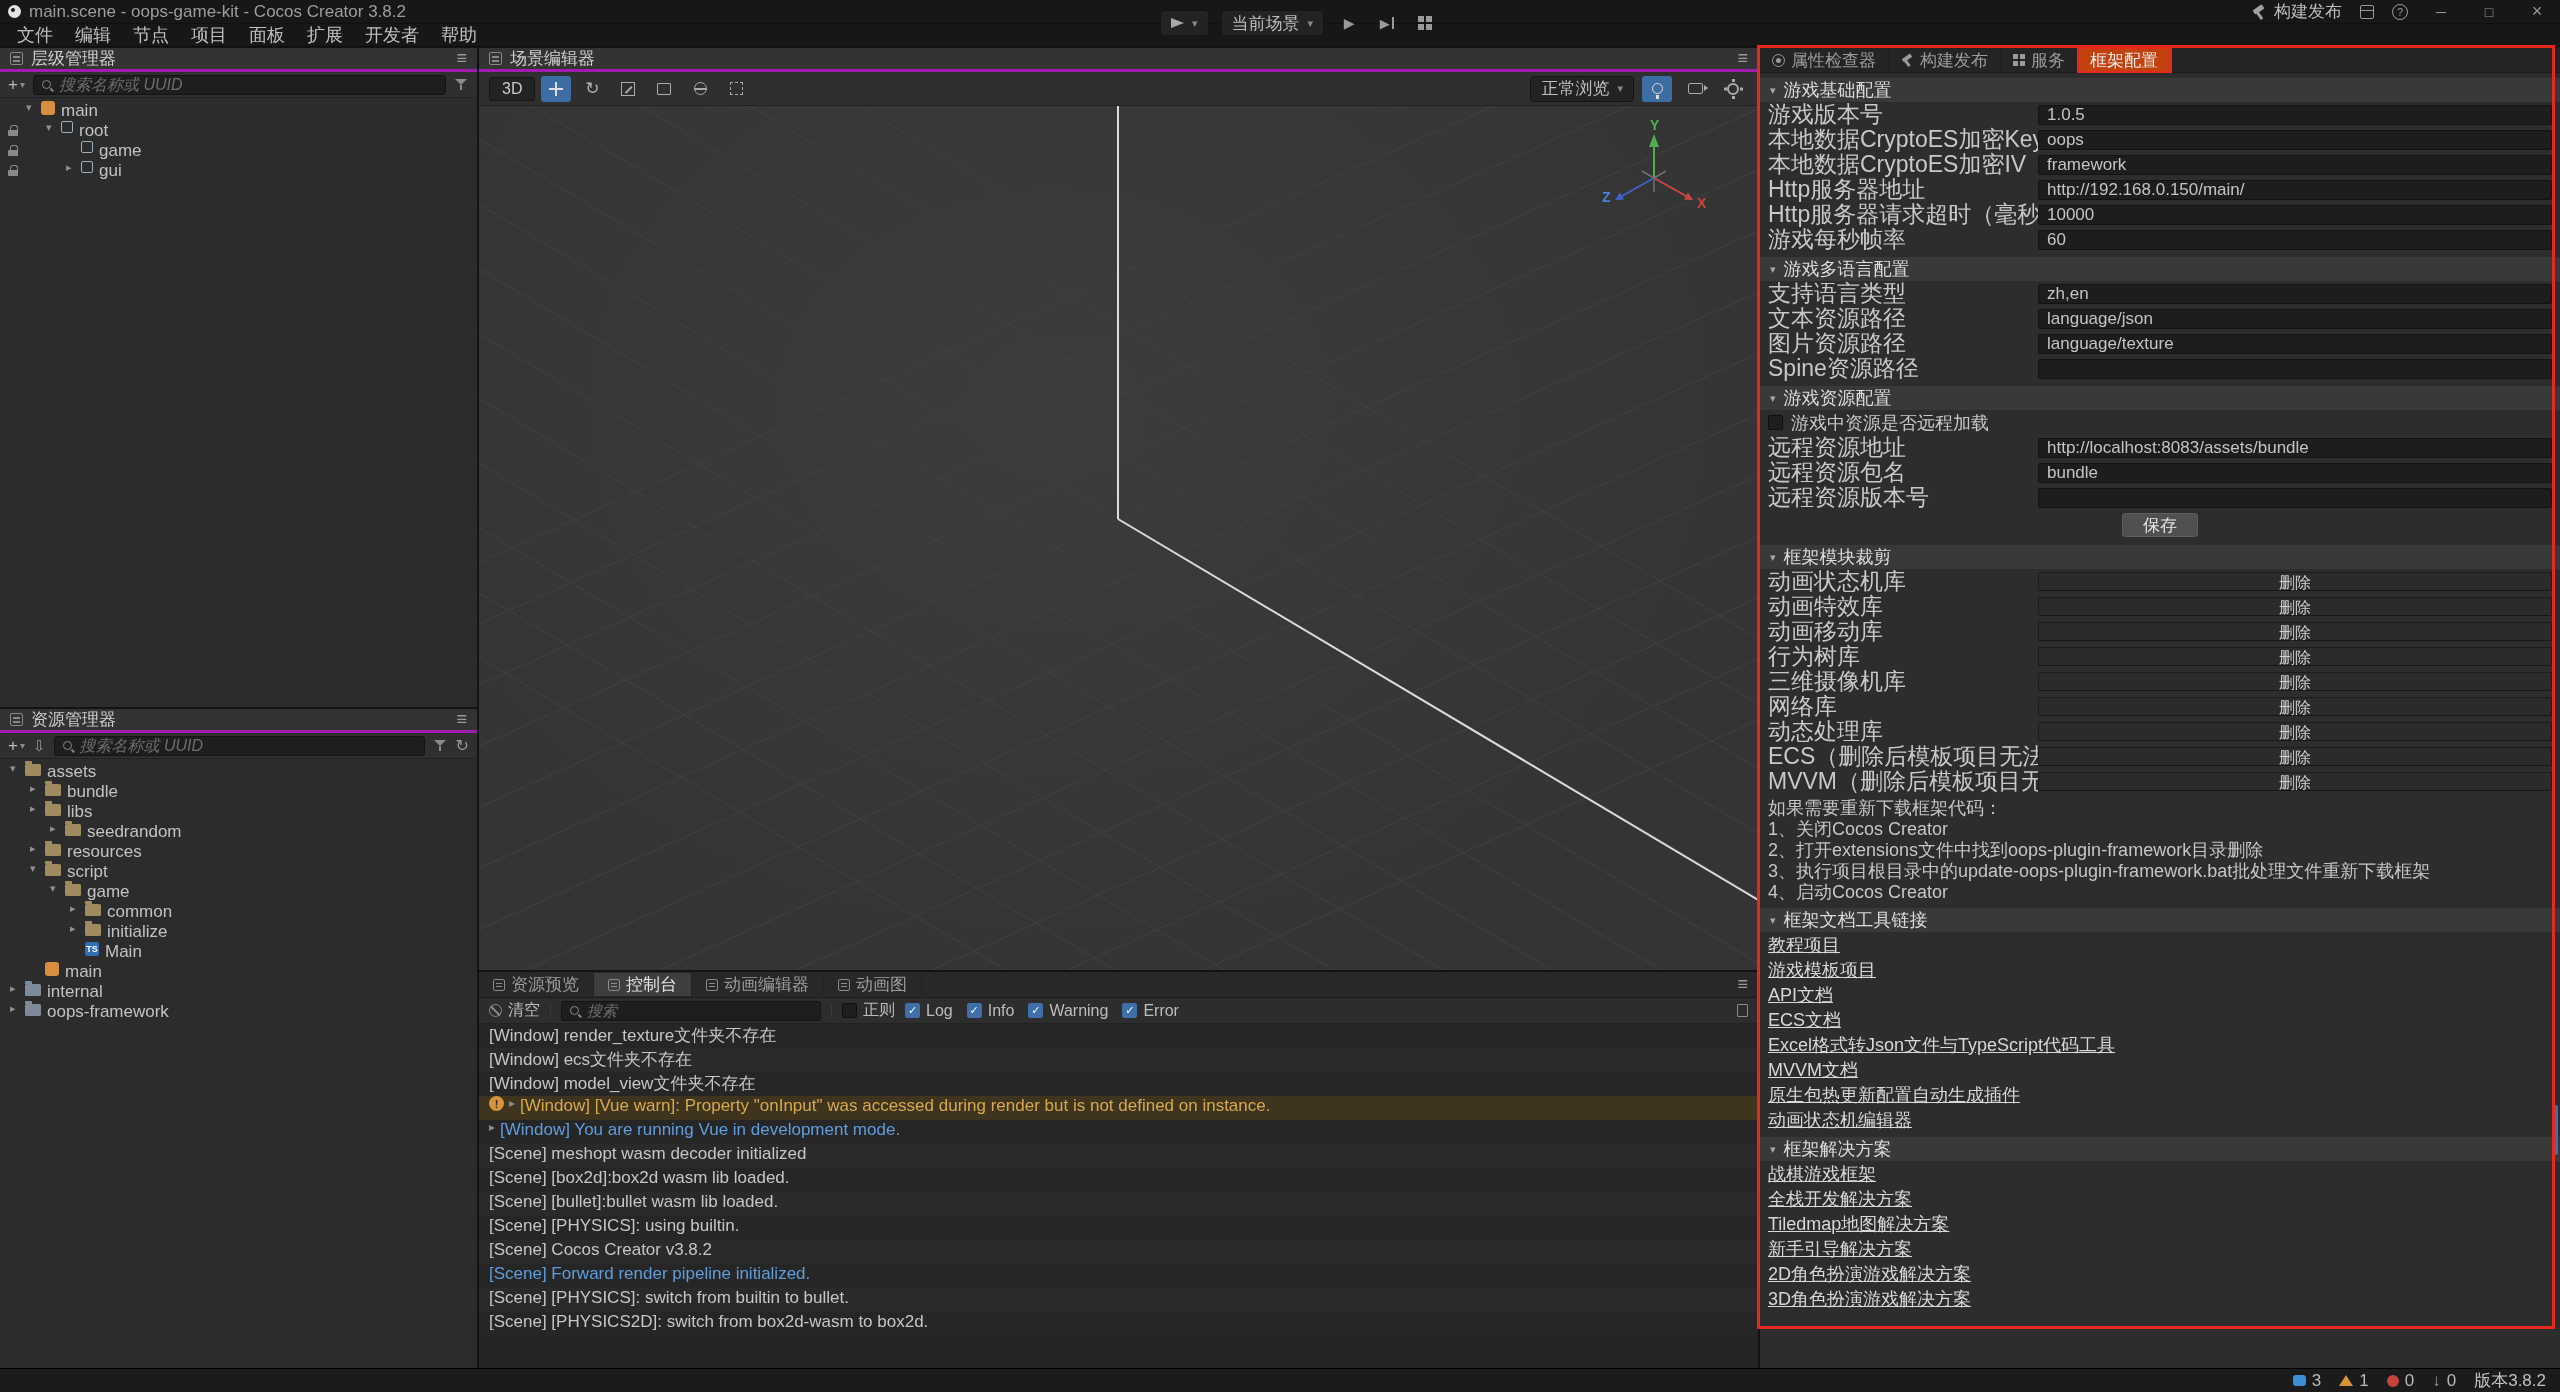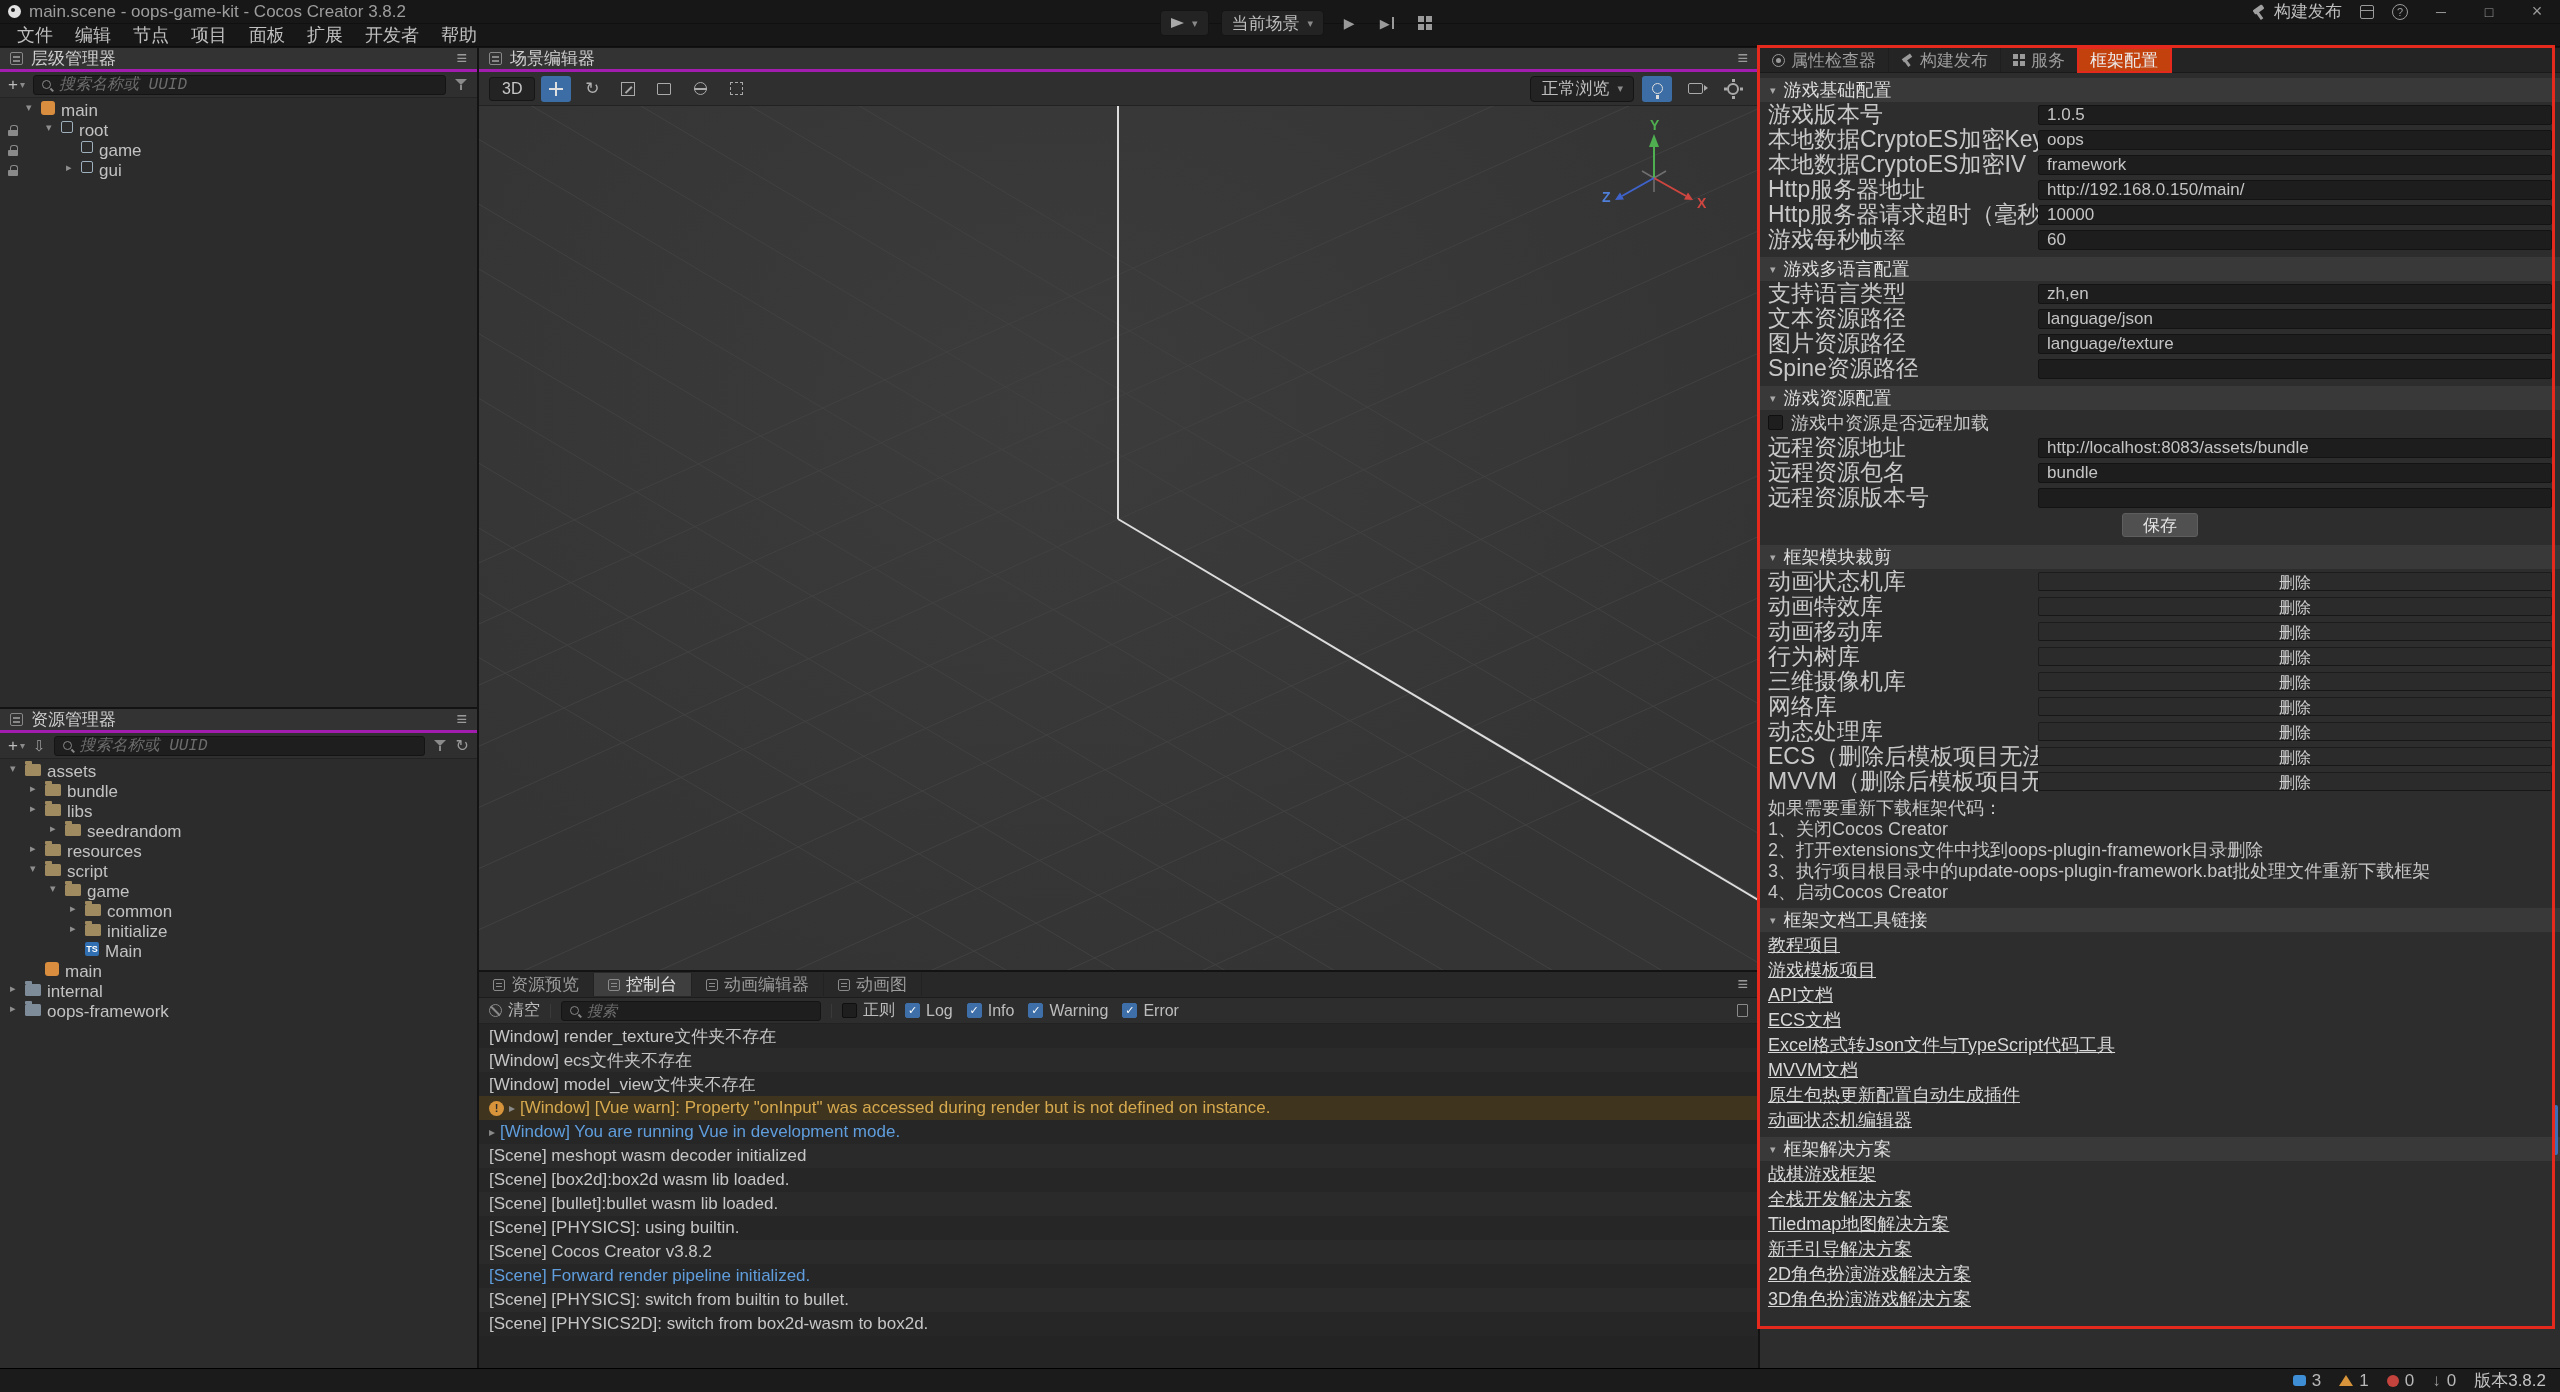--- a/index.html
+++ b/index.html
@@ -53,21 +53,21 @@
   .i-panel::before{content:"";position:absolute;left:2px;right:2px;top:3px;height:1.5px;background:#888;box-shadow:0 4px 0 #888}
   .i-menu{margin-left:auto;color:#9a9a9a;font-size:18px;cursor:pointer}
   .i-menu::before{content:"≡"}
   .panel-toolbar{height:26px;flex:none;display:flex;align-items:center;gap:8px;padding:0 8px;
     background:#2f2f2f;border-bottom:1px solid #232323}
   .add-btn{color:#bdbdbd;font-size:17px;display:inline-flex;align-items:center;gap:2px;cursor:pointer}
   .add-btn::before{content:"+"} .add-btn::after{content:"▾";font-size:10px;color:#8a8a8a}
   .searchbox{flex:1;height:20px;background:#1e1e1e;border:1px solid #141414;border-radius:3px;
     display:flex;align-items:center;gap:5px;padding:0 6px}
   .searchbox input{flex:1;background:transparent;border:none;outline:none;color:#c8c8c8;font-size:16px;
-    font-family:Liberation Mono, monospace;min-width:0}
+    font-family:Liberation Sans, sans-serif;min-width:0}
   .searchbox input::placeholder{color:#6d6d6d;font-style:italic}
   .i-search{width:14px;height:14px;position:relative;flex:none}
   .i-search::before{content:"";position:absolute;top:2px;left:2px;width:7px;height:7px;border:1.5px solid #888;border-radius:50%}
   .i-search::after{content:"";position:absolute;top:11px;left:10px;width:4px;height:1.5px;background:#888;transform:rotate(45deg)}
   .i-funnel{position:relative;width:15px;height:15px;flex:none;cursor:pointer}
   .i-funnel::before{content:"";position:absolute;top:2px;left:1px;border-left:6px solid transparent;border-right:6px solid transparent;border-top:6px solid #8a8a8a}
   .i-funnel::after{content:"";position:absolute;top:8px;left:6px;width:2px;height:5px;background:#8a8a8a}
   .i-import::before{content:"⇩";color:#9a9a9a;font-size:15px}
   .i-refresh::before{content:"↻";color:#9a9a9a;font-size:16px}
 
@@ -145,21 +145,21 @@
     font-family:"Liberation Sans","DejaVu Sans",sans-serif}
   .console-search input::placeholder{color:#6d6d6d;font-style:italic}
   .vsep{width:1px;height:14px;background:#3a3a3a}
   .cb{width:15px;height:15px;border-radius:2px;background:#1e1e1e;border:1px solid #0f0f0f;
     display:inline-flex;align-items:center;justify-content:center;color:#fff;font-size:11px;flex:none;cursor:pointer}
   .cb.checked,.cb[data-state="checked"]{background:#3e6fa8;border-color:#3e6fa8}
   .cb.checked::before,.cb[data-state="checked"]::before{content:"✓"}
   .filter-item{display:flex;align-items:center;gap:6px;cursor:pointer}
   .i-doc{width:11px;height:13px;border:1.5px solid #8a8a8a;border-radius:1px;margin-left:auto}
   .log-area{flex:1;background:#242424;overflow:hidden}
-  .log-row{height:24px;display:flex;align-items:center;padding:0 10px;gap:5px;font-size:17px}
+  .log-row{height:24px;display:flex;align-items:flex-start;padding:0 10px;gap:5px;font-size:17px}
   .log-row:nth-child(odd){background:#262626}
   .log-row:nth-child(even){background:#2a2a2a}
   .log-row.warn{background:#3f351f}
   .log-text{color:#c6c6c6;white-space:nowrap}
   .log-row.warn .log-text{color:#d7a94e}
   .log-row.info .log-text{color:#5f9ddd}
   .log-caret{display:none}
   .log-caret.has-caret{display:inline;color:#8a8a8a;font-size:12px}
   .log-caret.has-caret::before{content:"▸"}
   .log-badge{display:none}

